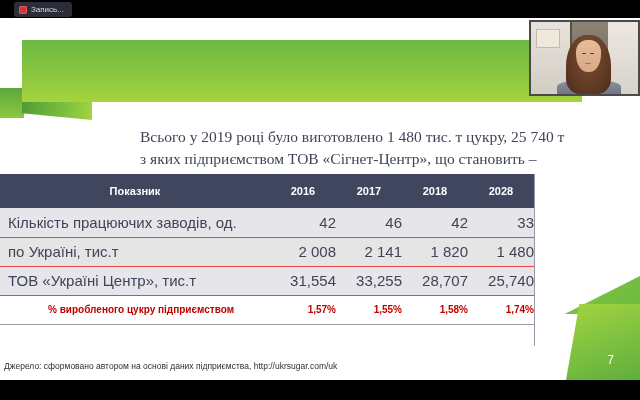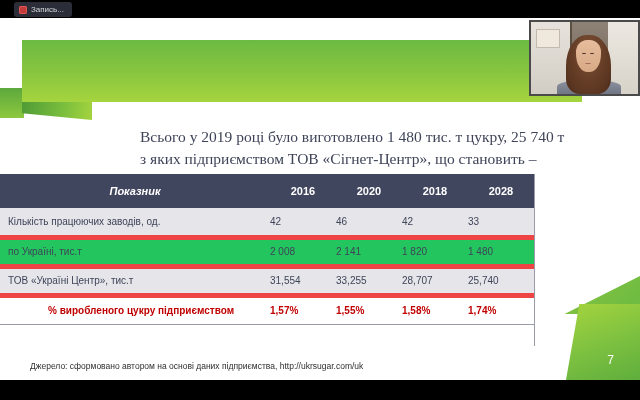--- a/index.html
+++ b/index.html
@@ -142,38 +142,38 @@
     vertical-align: middle;
   }
   #data-table thead th {
     background: #41465f;
     color: #ffffff;
     font-size: 11px;
     font-weight: bold;
     font-family: "Liberation Sans", sans-serif;
     height: 34px;
   }
-  th.col-label { text-align: center; font-style: italic; }
+  th.col-label { text-align: center; }
   th.col-year  { }
 
   #data-table tbody tr { height: 29px; }
   #data-table tbody tr.shaded td { background: #e5e5ea; }
-  #data-table tbody tr.plain td  { background: #22c55e; }
+  #data-table tbody tr.plain td  { background: #e5e5e5; }
   #data-table tbody td {
     color: #3f4458;
-    font-size: 10px;
-    font-family: "Liberation Sans", sans-serif;
-    border-bottom: 5px solid #ef4444;
+    font-size: 15px;
+    font-family: "Liberation Sans", sans-serif;
+    border-bottom: 1px solid #ef4444;
   }
   #data-table tbody td.cell-label {
     text-align: left;
     padding-left: 8px;
   }
   #data-table tbody td.cell-value {
-    text-align: left;
+    text-align: right;
   }
   #data-table tbody tr.highlight td {
     background: #ffffff;
     color: #c00000;
     font-weight: bold;
     font-size: 11px;
   }
   #data-table tbody tr.highlight td.cell-value {
     font-size: 10px;
   }
@@ -190,21 +190,21 @@
     top: 156px;
     width: 534px;
     height: 172px;
     border-right: 1px solid #9a9ba8;
     pointer-events: none;
   }
 
   
   #source-line {
     position: absolute;
-    left: 30px;
+    left: 4px;
     top: 343px;
     color: #2e2e2e;
     font-size: 8.5px;
     font-family: "Liberation Sans", sans-serif;
     white-space: nowrap;
   }
 
   
   #webcam {
     position: absolute;
@@ -286,21 +286,21 @@
         <col style="width:270px">
         <col style="width:66px">
         <col style="width:66px">
         <col style="width:66px">
         <col style="width:66px">
       </colgroup>
       <thead>
         <tr>
           <th class="col-label">Показник</th>
           <th class="col-year">2016</th>
-          <th class="col-year">2020</th>
+          <th class="col-year">2017</th>
           <th class="col-year">2018</th>
           <th class="col-year">2028</th>
         </tr>
       </thead>
       <tbody>
         <tr class="shaded">
           <td class="cell-label">Кількість працюючих заводів, од.</td>
           <td class="cell-value">42</td>
           <td class="cell-value">46</td>
           <td class="cell-value">42</td>

